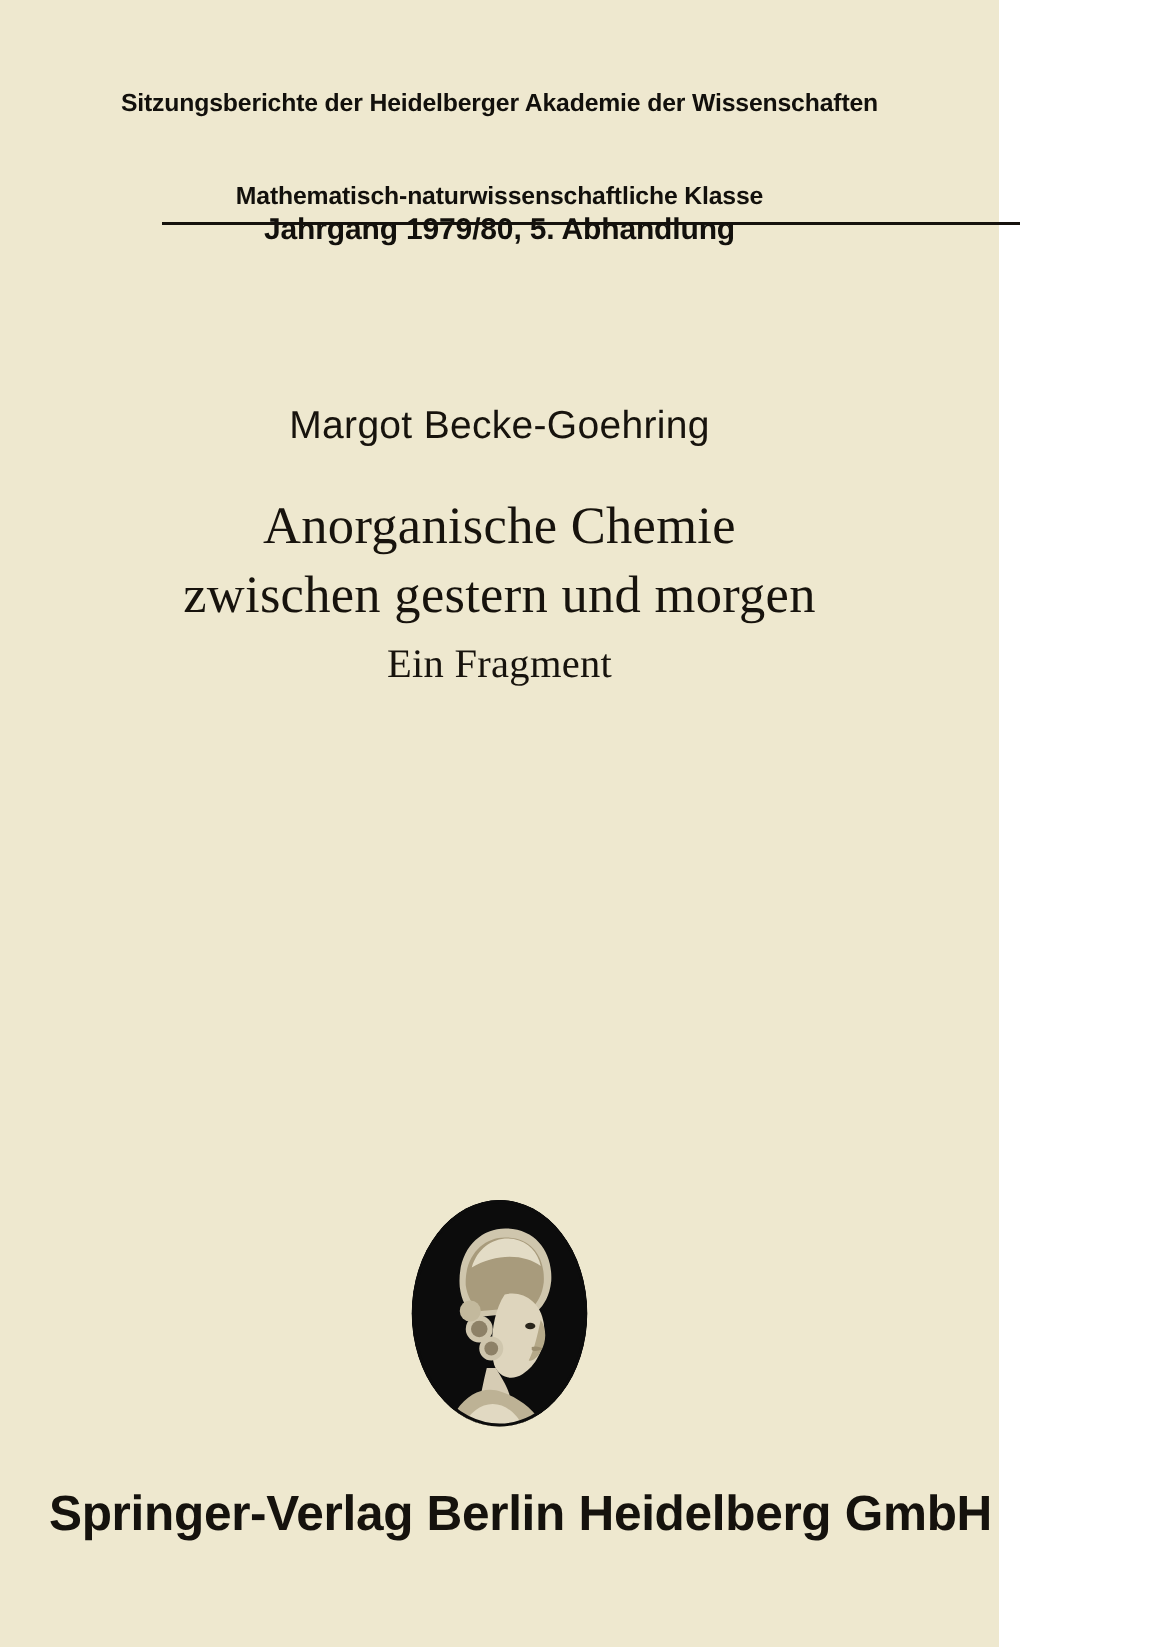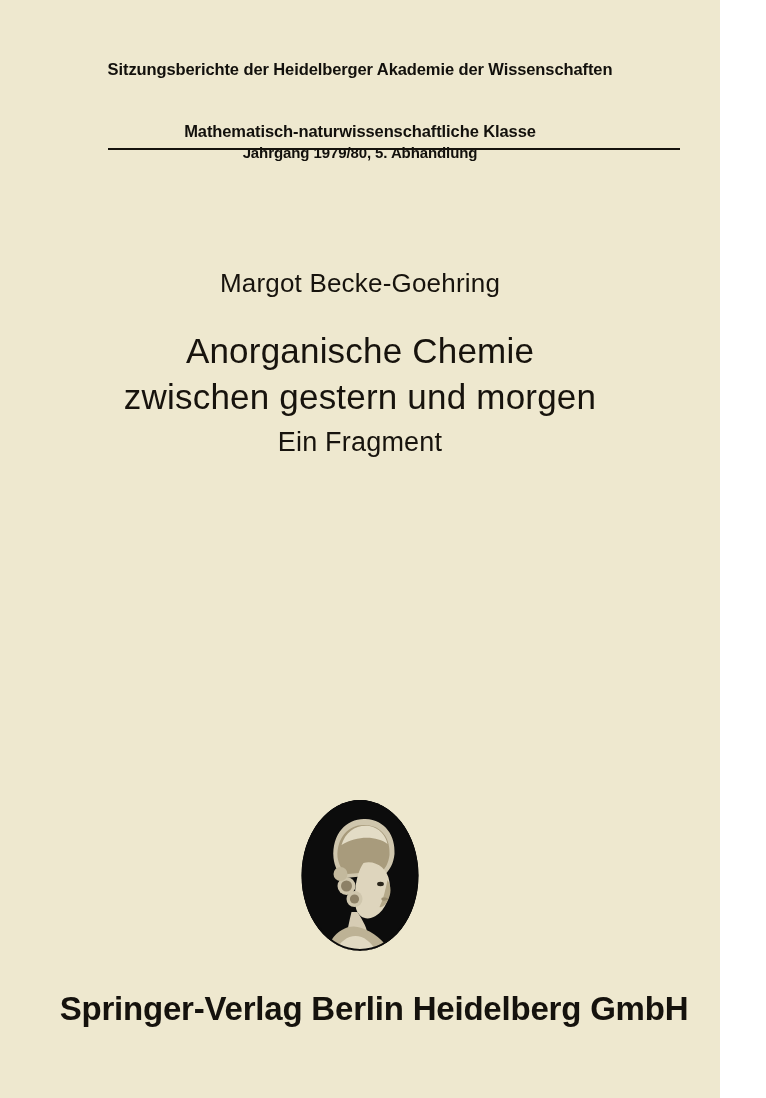--- a/index.html
+++ b/index.html
@@ -8,21 +8,21 @@
     background: #ffffff;
   }
   body {
     width: 766px;
     height: 1098px;
     overflow: hidden;
     font-family: "Liberation Sans", sans-serif;
   }
   .cover {
     position: relative;
-    width: 720px;
+    width: 666px;
     height: 1098px;
     background: #eee8cf;
     box-sizing: border-box;
   }
 
   
   .series-block {
     position: absolute;
     left: 0;
     right: 0;
@@ -30,21 +30,21 @@
     text-align: center;
   }
   .series-line {
     font-family: "Liberation Sans", sans-serif;
     font-weight: bold;
     color: #12100c;
     letter-spacing: -0.1px;
   }
   .series-line.l1 { font-size: 16.5px; line-height: 22px; }
   .series-line.l2 { font-size: 16.5px; line-height: 22px; margin-top: 40px; }
-  .series-line.l3 { font-size: 15px; line-height: 22px; }
+  .series-line.l3 { font-size: 20px; line-height: 22px; }
 
   .rule {
     position: absolute;
     left: 108px;
     width: 572px;
     top: 148px;
     border-top: 2.2px solid #15120d;
   }
 
   
@@ -60,21 +60,21 @@
     letter-spacing: 0.2px;
   }
 
   
   .title-block {
     position: absolute;
     left: 0;
     right: 0;
     top: 328px;
     text-align: center;
-    font-family: Liberation Sans, sans-serif;
+    font-family: Liberation Serif, serif;
     color: #17130d;
   }
   .title-line {
     font-size: 35px;
     line-height: 46px;
     letter-spacing: 0.2px;
   }
   .subtitle {
     font-size: 27px;
     line-height: 40px;

